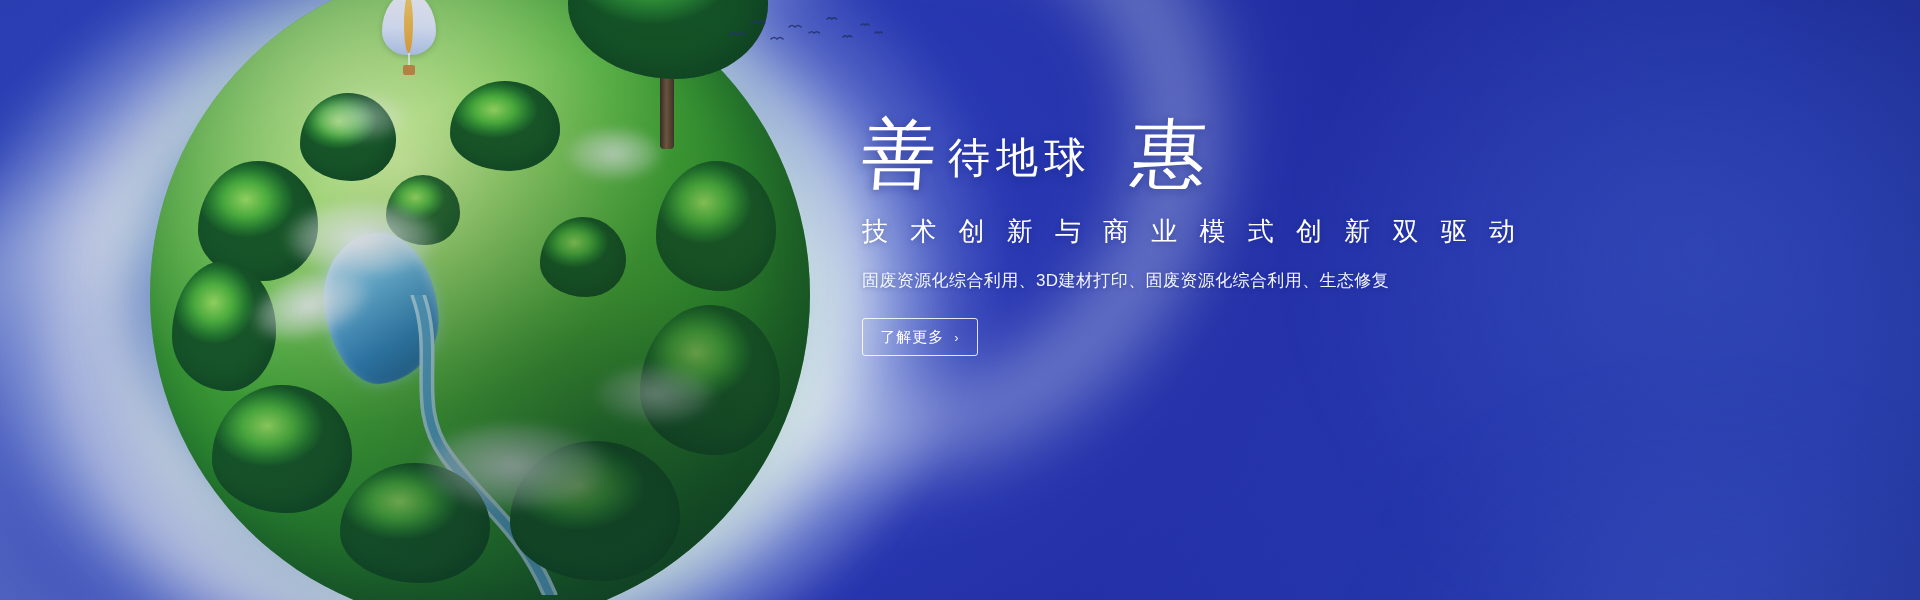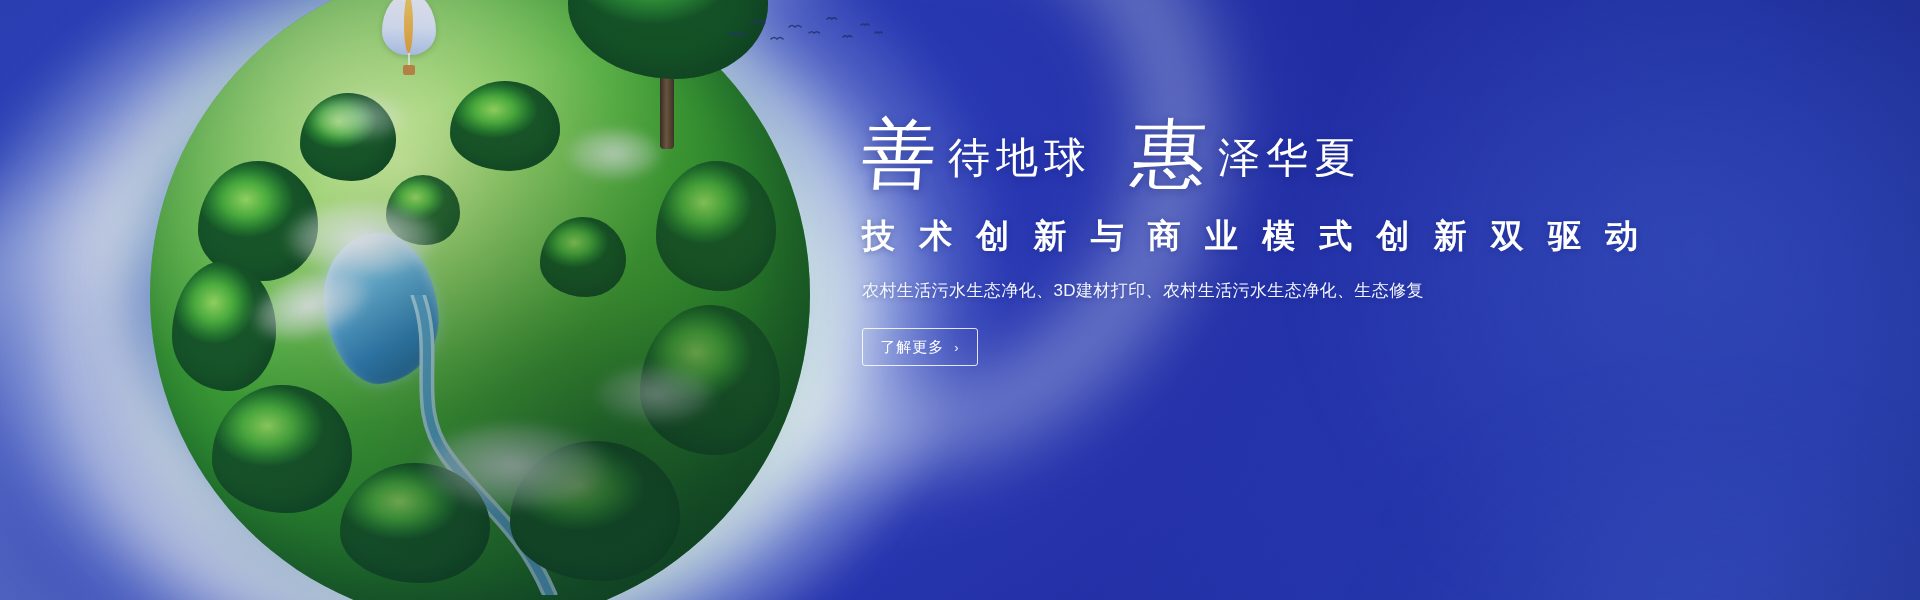--- a/index.html
+++ b/index.html
@@ -100,21 +100,21 @@
 
   .headline{display:flex;align-items:flex-end;white-space:nowrap;
     font-family:"Liberation Serif","DejaVu Serif",serif;
     text-shadow:0 2px 10px rgba(10,25,110,.45);}
   .hl-big{font-size:74px;line-height:.92;font-weight:400;letter-spacing:0;
     font-family:"Liberation Serif","DejaVu Serif",serif;font-style:normal;
     transform:skewX(-4deg);display:inline-block;padding-right:2px;}
   .hl-small{font-size:42px;line-height:1;letter-spacing:6px;padding-bottom:9px;padding-left:10px;}
   .hl-gap{display:inline-block;width:40px;}
 
-  .subtitle{margin-top:26px;font-size:33px;letter-spacing:7.5px;font-weight:700;color:#fff;
+  .subtitle{margin-top:26px;font-size:26px;letter-spacing:7.5px;font-weight:400;color:#fff;
     text-shadow:0 1px 6px rgba(10,25,110,.35);white-space:nowrap;text-align:right;}
 
   .desc{margin-top:20px;font-size:17px;letter-spacing:.4px;color:#f2f5ff;font-weight:400;white-space:nowrap;
     text-shadow:0 1px 5px rgba(10,25,110,.35);}
 
   .cta{margin-top:26px;display:inline-flex;align-items:center;justify-content:center;gap:10px;
     width:116px;height:38px;border:1px solid rgba(255,255,255,.85);border-radius:3px;
     background:transparent;color:#fff;font-size:15px;letter-spacing:1px;cursor:pointer;}
   .cta .chev{font-size:13px;opacity:.95;line-height:1;}
 </style>
@@ -200,25 +200,24 @@
 
   <div class="vignette"></div>
 
   <div class="content">
 
     <div class="headline">
       <span class="hl-big">善</span>
       <span class="hl-small">待地球</span>
       <span class="hl-gap"></span>
       <span class="hl-big">惠</span>
-      <span class="hl-small">泽华夏</span>
     </div>
 
     <div class="subtitle">技 术 创 新 与 商 业 模 式 创 新 双 驱 动</div>
 
-    <div class="desc">农村生活污水生态净化、3D建材打印、农村生活污水生态净化、生态修复</div>
+    <div class="desc">固废资源化综合利用、3D建材打印、固废资源化综合利用、生态修复</div>
 
     <button class="cta">
       <span>了解更多</span>
       <span class="chev">›</span>
     </button>
   </div>
 </div>
 
 </body></html>

